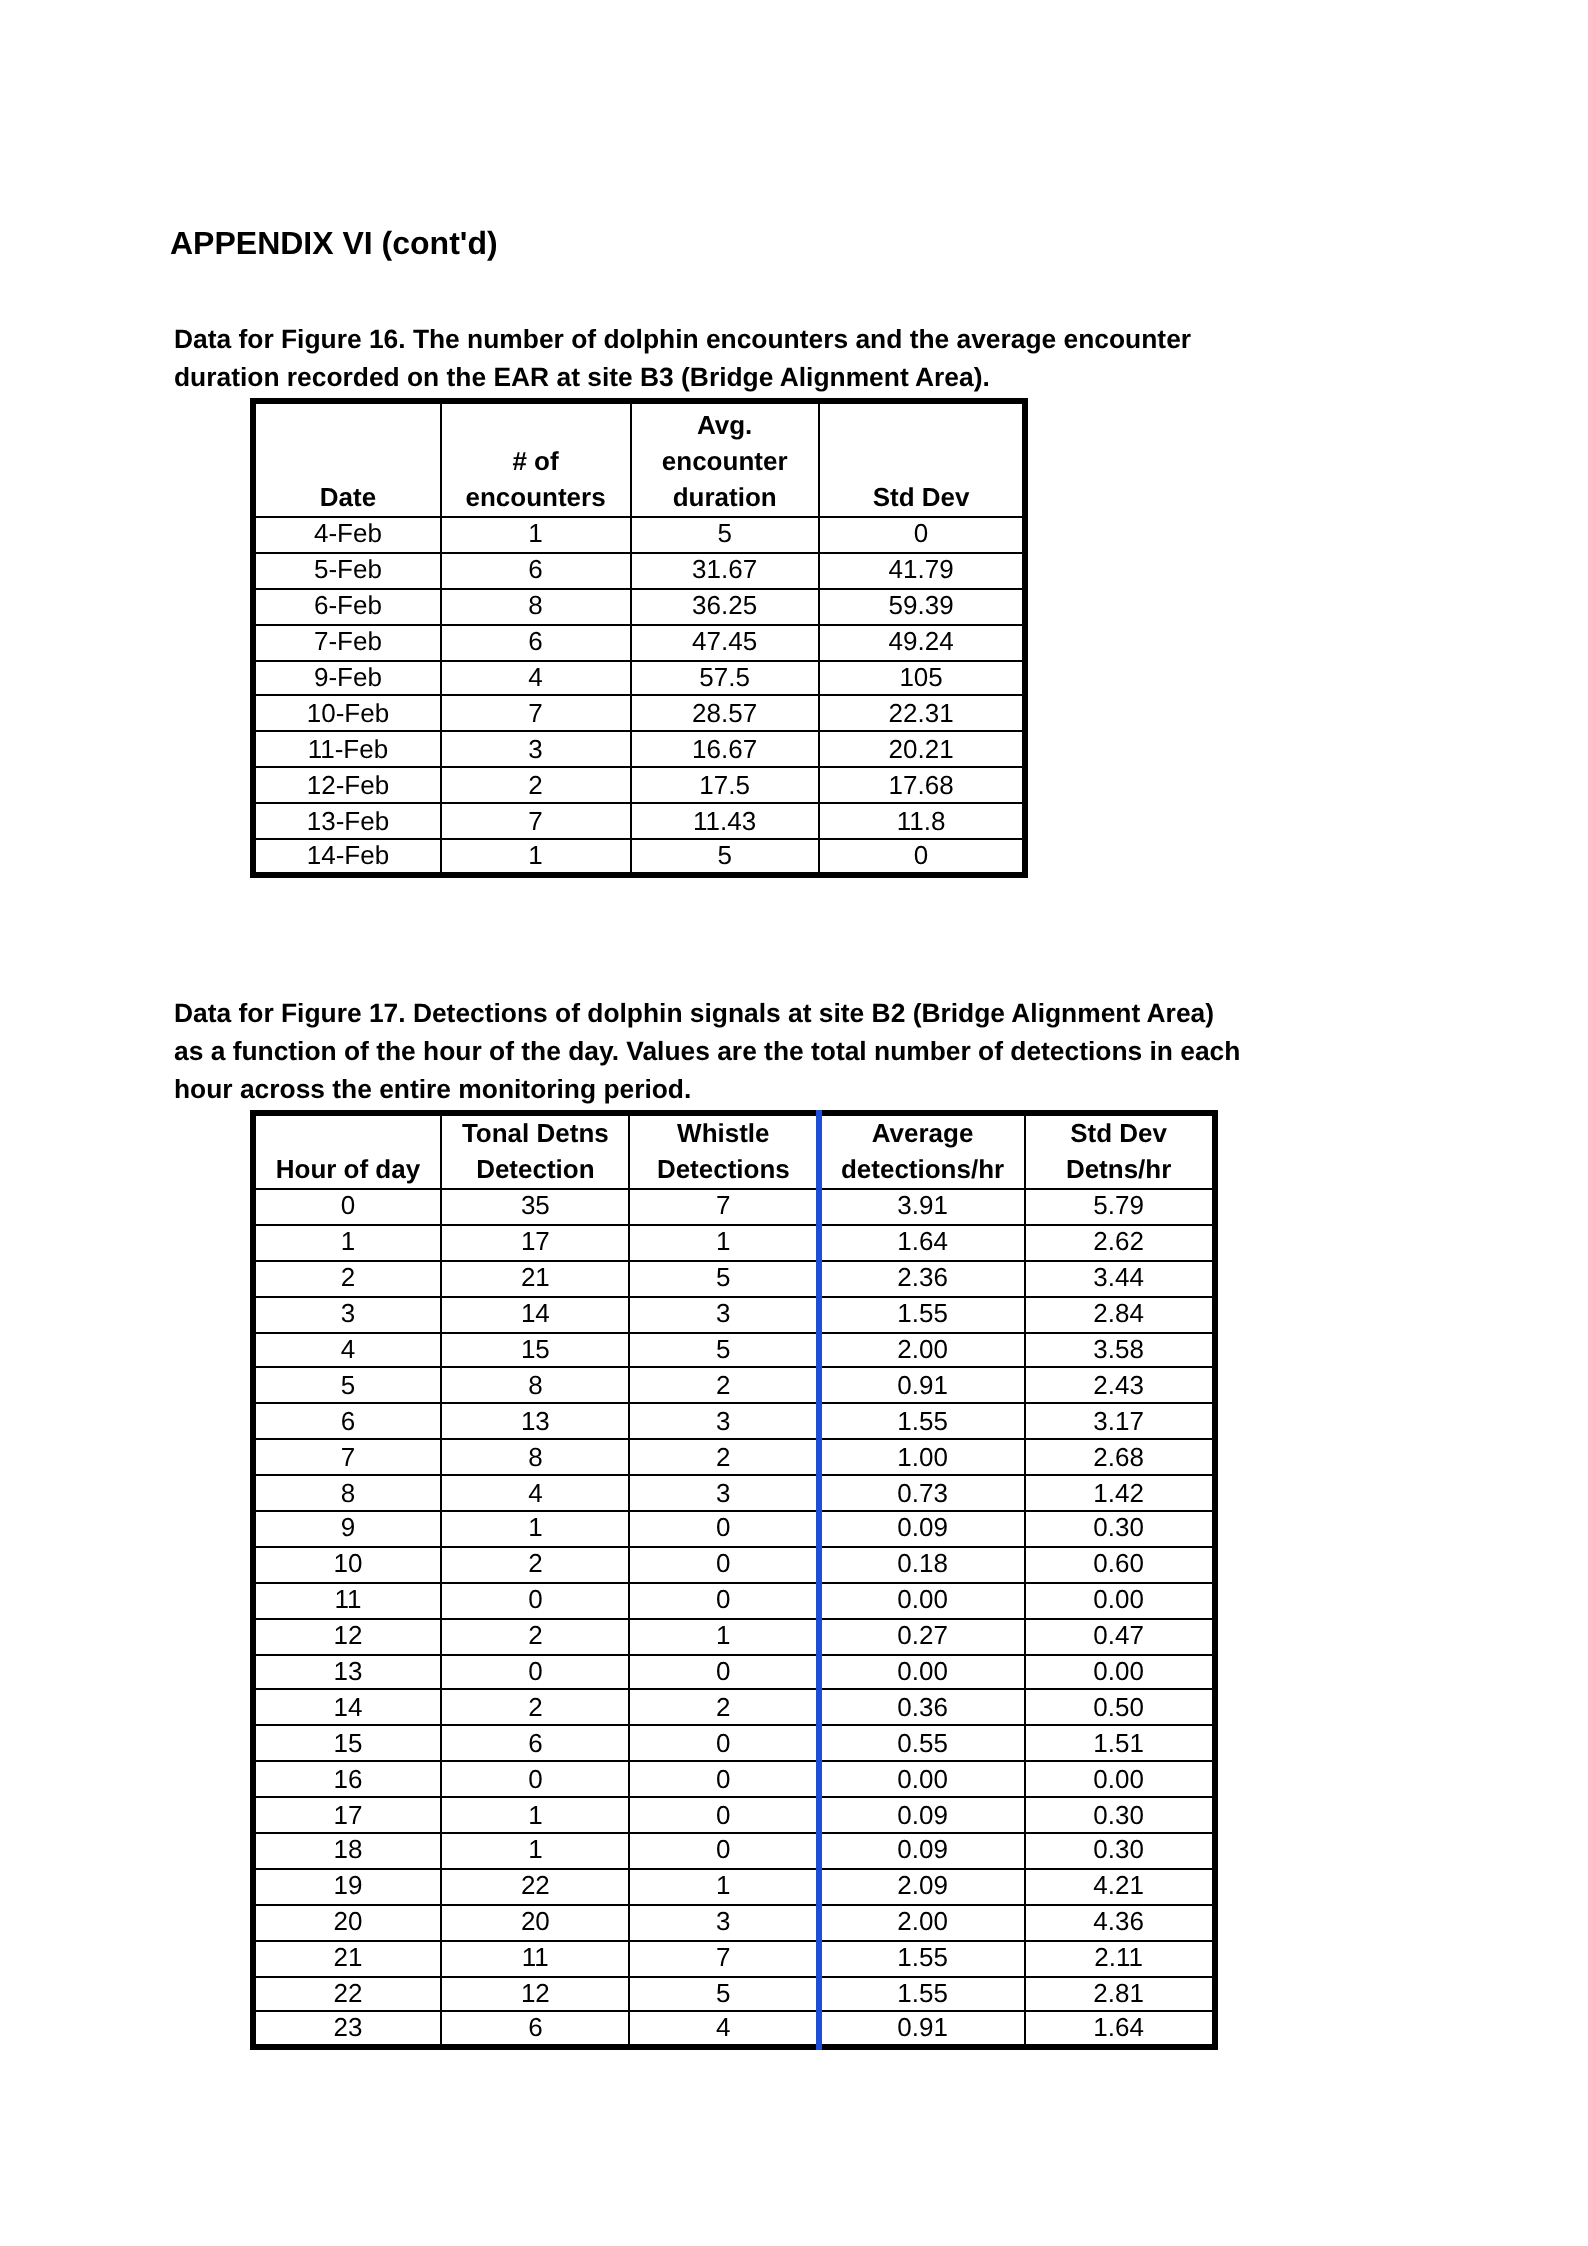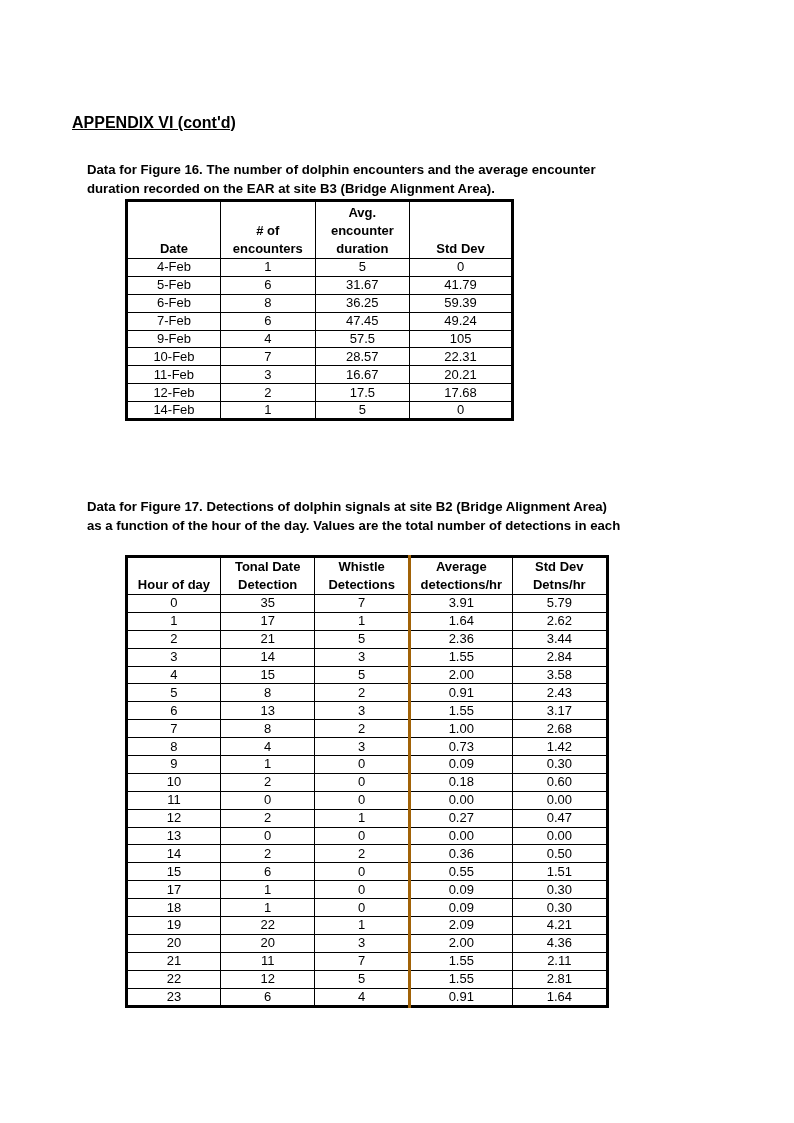--- a/index.html
+++ b/index.html
@@ -1,34 +1,34 @@
 <!DOCTYPE html>
 <html><head>
 <meta charset="utf-8">
 <style>
   html, body { margin:0; padding:0; background:#ffffff; }
   body { width:794px; height:1123px; position:relative; font-family:"Liberation Sans", sans-serif; color:#000; overflow:hidden; }
-  .title { position:absolute; left:72px; top:114px; font-size:16px; font-weight:bold; margin:0;text-decoration:underline; }
+  .title { position:absolute; left:85px; top:114px; font-size:16px; font-weight:bold; margin:0; }
   .caption { position:absolute; left:76px; font-size:13.2px; font-weight:bold; line-height:19px; margin:11px; width:640px; }
   .cap1 { top:149px; }
   .cap2 { top:486px; }
   table { position:absolute; border-collapse:collapse; border:3px solid #000; font-size:13px; }
   td, th { border:1px solid #000; text-align:center; padding:0; }
   th { font-weight:bold; vertical-align:bottom; line-height:18px; }
   .t1 { left:125px; top:199px; width:389px; }
   .t1 col.c1 { width:95px; } .t1 col.c2 { width:95px; } .t1 col.c3 { width:95px; } .t1 col.c4 { width:104px; }
   .t1 thead tr { height:58px; }
   .t1 tbody tr { height:17.9px; }
   .t1 td { line-height:16px; }
   .t2 { left:125px; top:555px; width:484px; }
   .t2 col.c1 { width:95px; } .t2 col.c2 { width:95px; } .t2 col.c3 { width:95px; } .t2 col.c4 { width:103px; } .t2 col.c5 { width:96px; }
   .t2 thead tr { height:38px; }
   .t2 tbody tr { height:17.9px; }
   .t2 td { line-height:16px; }
-  .thick-r { border-right:3px solid #a16207; }
+  .thick-r { border-right:3px solid #1d4ed8; }
 </style>
 </head>
 <body>
 
 <h1 class="title">APPENDIX VI (cont'd)</h1>
 
 <div class="caption cap1">
   <div>Data for Figure 16. The number of dolphin encounters and the average encounter</div>
   <div>duration recorded on the EAR at site B3 (Bridge Alignment Area).</div>
 </div>
@@ -91,45 +91,52 @@
         <td>16.67</td>
         <td>20.21</td>
       </tr>
       <tr>
         <td>12-Feb</td>
         <td>2</td>
         <td>17.5</td>
         <td>17.68</td>
       </tr>
       <tr>
+        <td>13-Feb</td>
+        <td>7</td>
+        <td>11.43</td>
+        <td>11.8</td>
+      </tr>
+      <tr>
         <td>14-Feb</td>
         <td>1</td>
         <td>5</td>
         <td>0</td>
       </tr>
     </tbody>
 </table>
 
 <div class="caption cap2">
   <div>Data for Figure 17. Detections of dolphin signals at site B2 (Bridge Alignment Area)</div>
   <div>as a function of the hour of the day. Values are the total number of detections in each</div>
+  <div>hour across the entire monitoring period.</div>
 </div>
 
 <table class="t2">
   <colgroup>
       <col class="c1">
       <col class="c2">
       <col class="c3">
       <col class="c4">
       <col class="c5">
     </colgroup>
   <thead>
     <tr>
       <th>Hour of day</th>
-      <th><span>Tonal Date</span><br><span>Detection</span></th>
+      <th><span>Tonal Detns</span><br><span>Detection</span></th>
       <th class="thick-r"><span>Whistle</span><br><span>Detections</span></th>
       <th><span>Average</span><br><span>detections/hr</span></th>
       <th><span>Std Dev</span><br><span>Detns/hr</span></th>
     </tr>
   </thead>
   <tbody id="t2body">
       <tr>
         <td>0</td>
         <td>35</td>
         <td class="thick-r">7</td>
@@ -235,20 +242,27 @@
         <td>0.50</td>
       </tr>
       <tr>
         <td>15</td>
         <td>6</td>
         <td class="thick-r">0</td>
         <td>0.55</td>
         <td>1.51</td>
       </tr>
       <tr>
+        <td>16</td>
+        <td>0</td>
+        <td class="thick-r">0</td>
+        <td>0.00</td>
+        <td>0.00</td>
+      </tr>
+      <tr>
         <td>17</td>
         <td>1</td>
         <td class="thick-r">0</td>
         <td>0.09</td>
         <td>0.30</td>
       </tr>
       <tr>
         <td>18</td>
         <td>1</td>
         <td class="thick-r">0</td>

